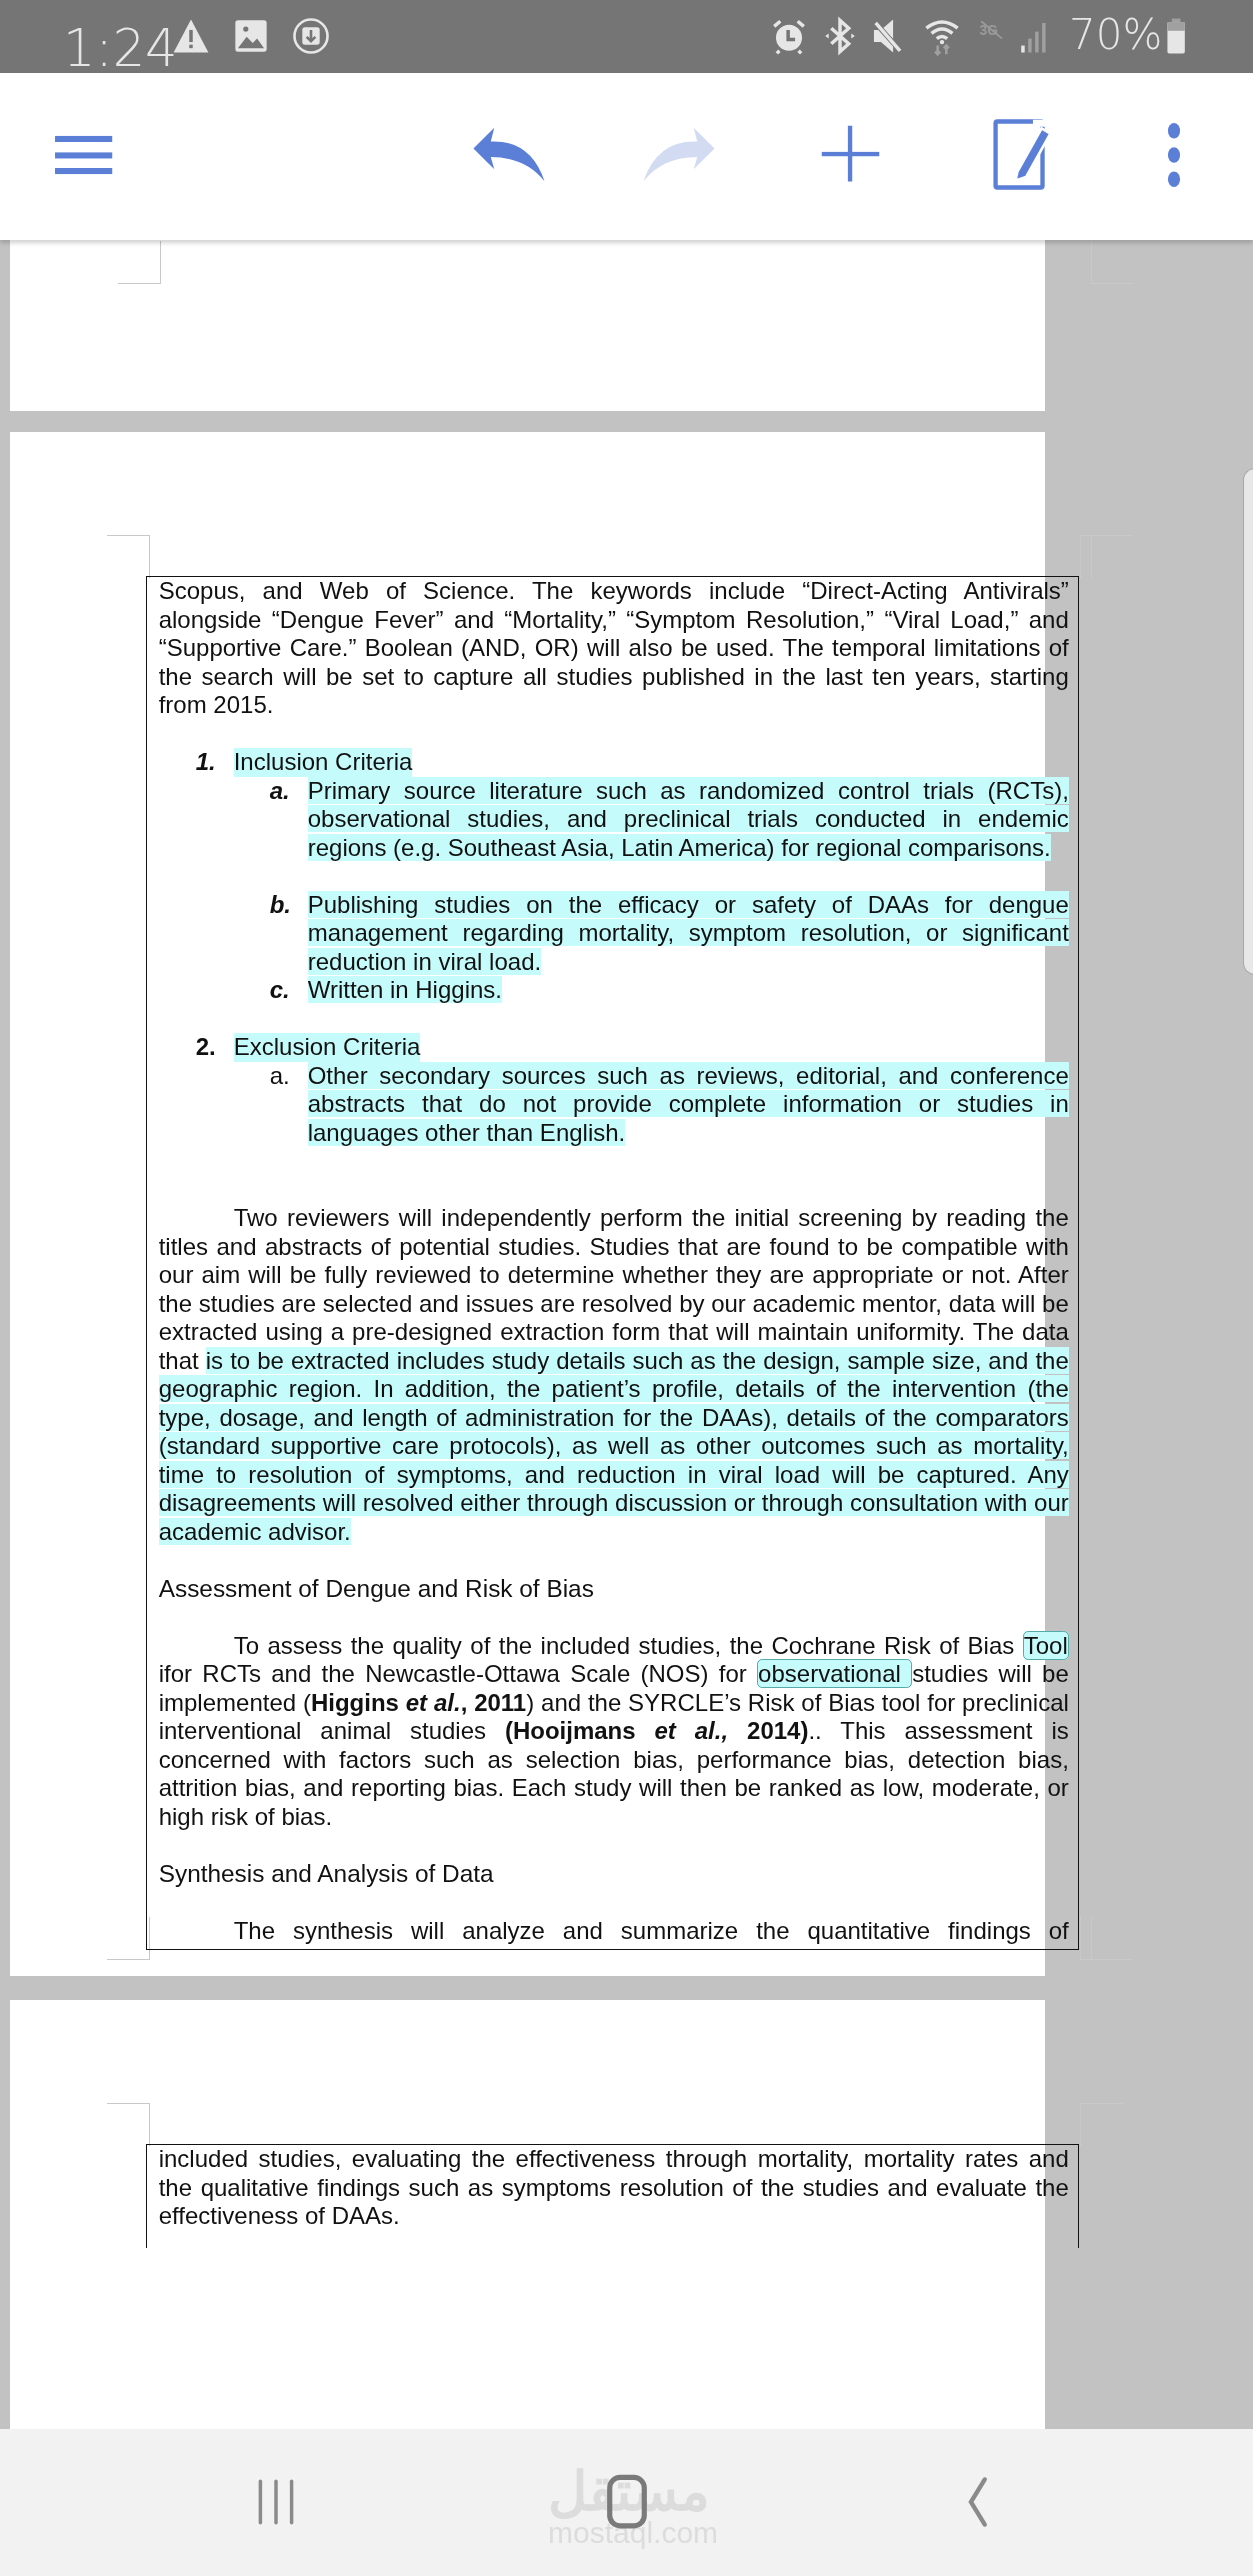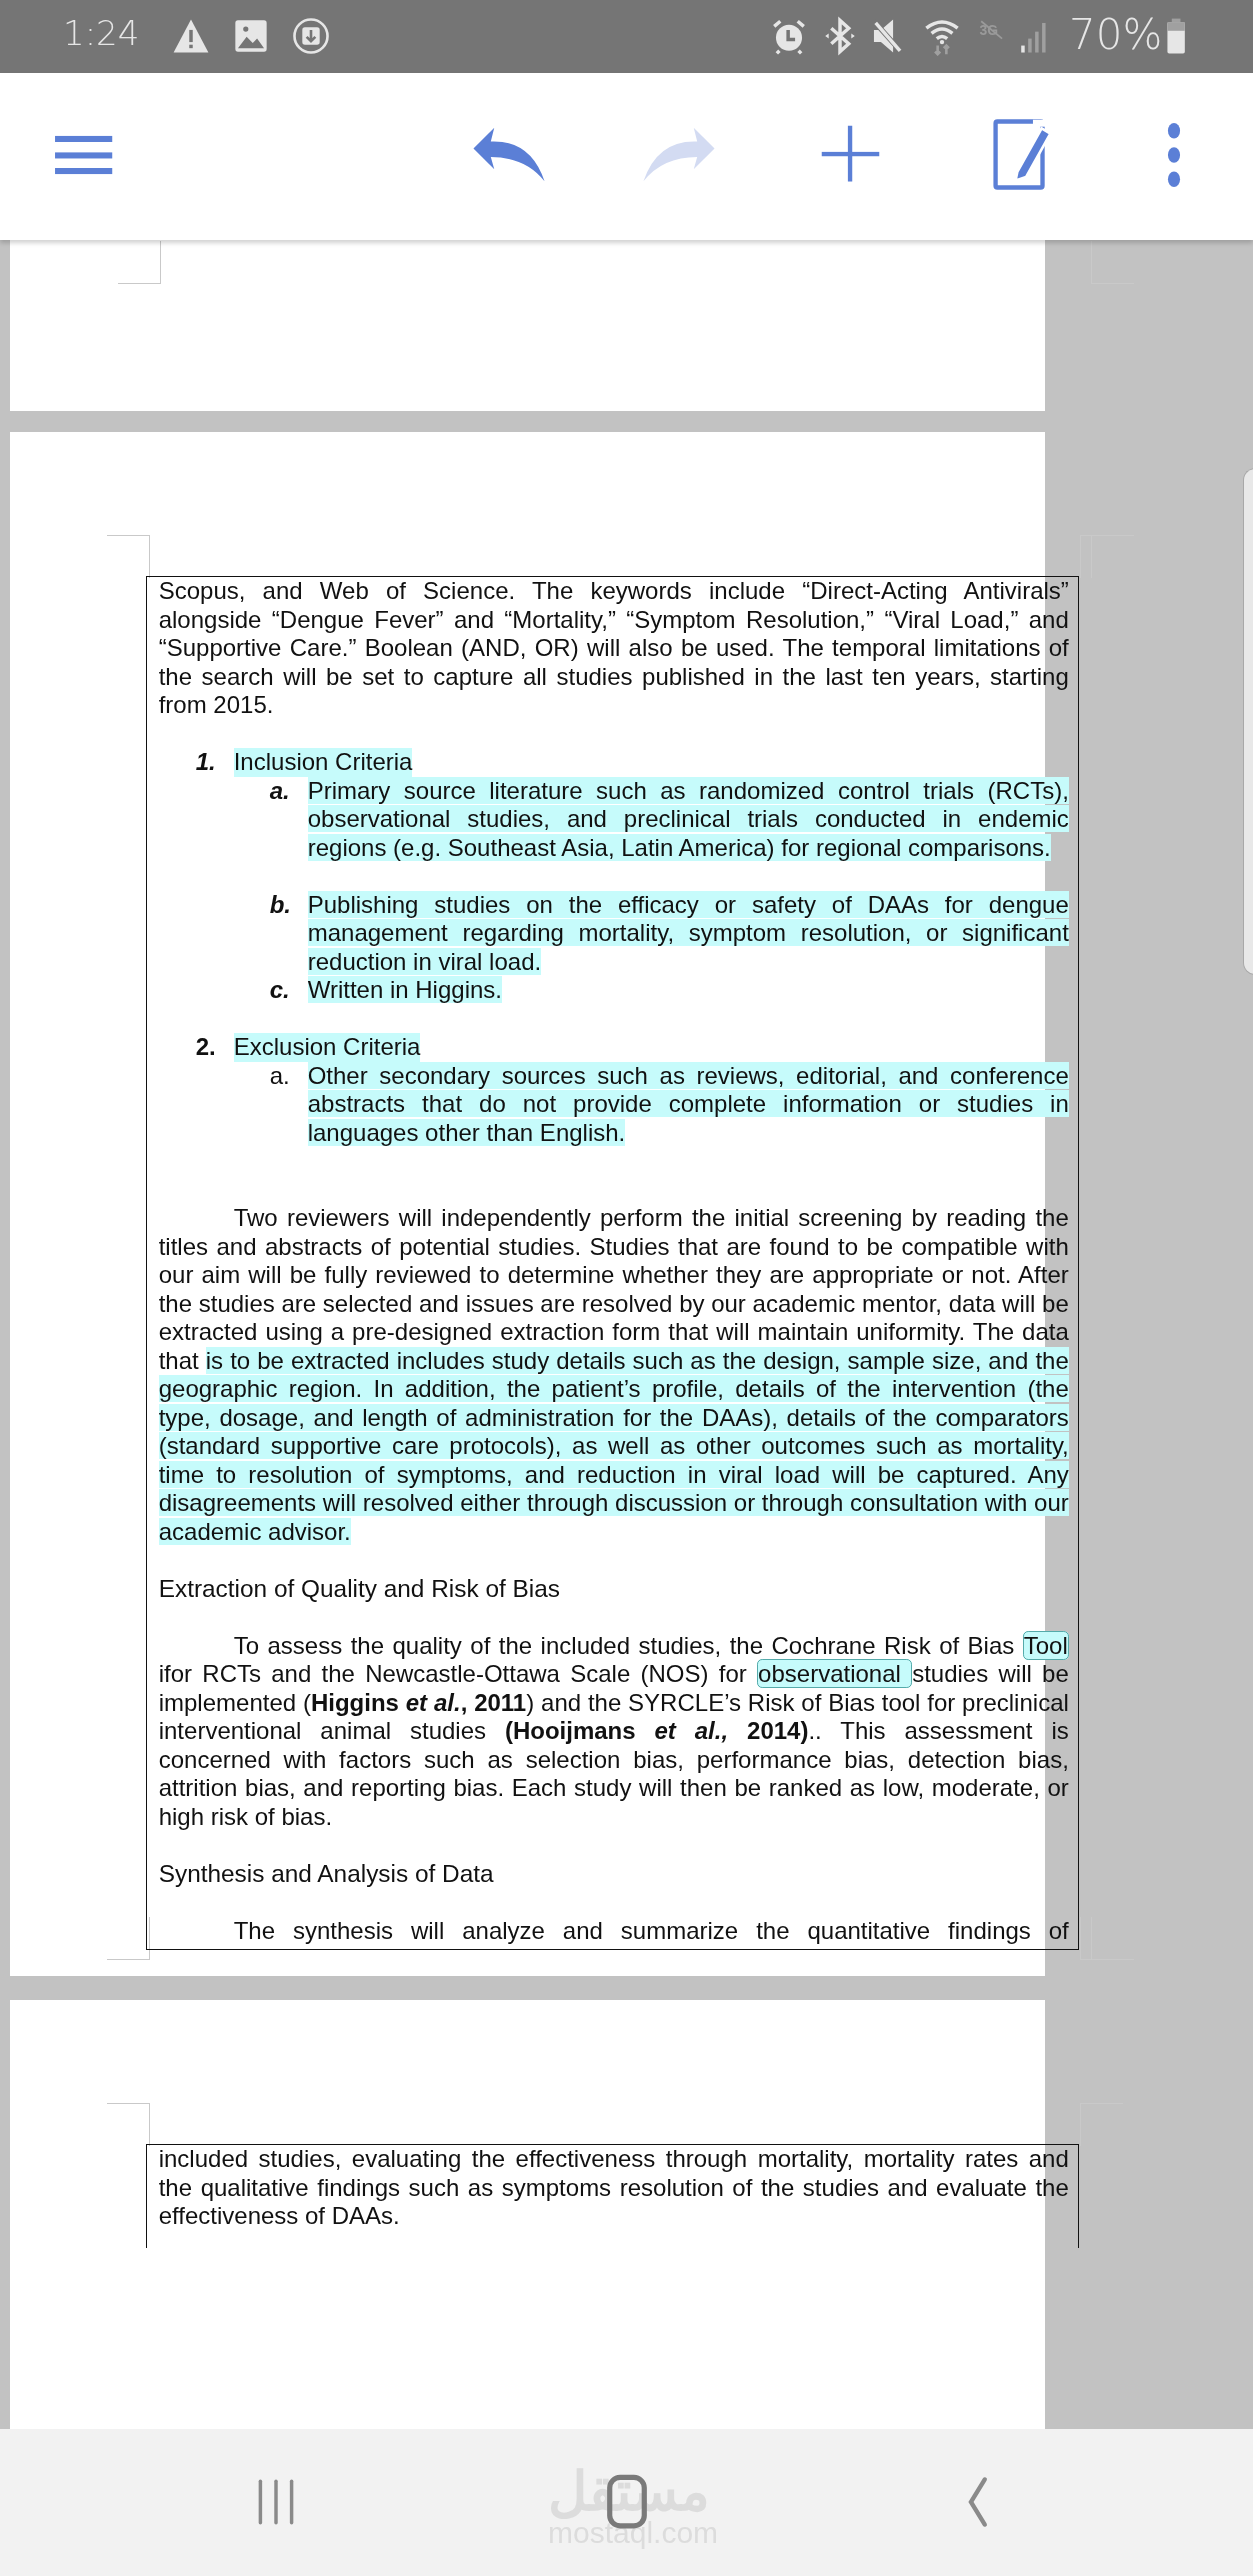--- a/index.html
+++ b/index.html
@@ -6,21 +6,21 @@
   body {
     width: 1253px; height: 2576px; overflow: hidden; position: relative;
     background: #c2c2c2;
     font-family: "Liberation Sans", sans-serif;
   }
   
   .statusbar {
     position: absolute; left: 0; top: 0; width: 1253px; height: 73px;
     background: #757575; color: #e6e6e6;
   }
-  .sb-time { position: absolute; left: 63px; top: 13px; font-size: 34px; letter-spacing: 0px; font-family: "DejaVu Sans", sans-serif; font-weight: 300; }
+  .sb-time { position: absolute; left: 63px; top: 19px; font-size: 51px; letter-spacing: 0px; font-family: "DejaVu Sans", sans-serif; font-weight: 300; }
   .sb-icon { position: absolute; top: 15.7px; width: 40px; height: 40px; }
   .sb-pct { position: absolute; left: 1069px; top: 10.4px; font-size: 42px; font-family: "DejaVu Sans", sans-serif; font-weight: 300; }
 
   
   .toolbar {
     position: absolute; left: 0; top: 73px; width: 1253px; height: 167px;
     background: #ffffff; box-shadow: 0 2.6px 4.4px rgba(0,0,0,0.18); z-index: 5;
   }
   .tb-btn { position: absolute; top: 44px; width: 78px; height: 78px; display: flex; align-items: center; justify-content: center; }
 
@@ -251,21 +251,21 @@
       <div class="lvl2">
         <span class="num plain">a.</span>
         <span class="body"><span class="hl">Other secondary sources such as reviews, editorial, and conference abstracts that do not provide complete information or studies in languages other than English.</span></span>
       </div>
       <div class="gap"></div>
 
       <div class="gap"></div>
       <p class="indent"><span>Two reviewers will independently perform the initial screening by reading the titles and abstracts of potential studies. Studies that are found to be compatible with our aim will be fully reviewed to determine whether they are appropriate or not. After the studies are selected and issues are resolved by our academic mentor, data will be extracted using a pre-designed extraction form that will maintain uniformity. The data that </span><span class="hl">is to be extracted includes study details such as the design, sample size, and the geographic region. In addition, the patient’s profile, details of the intervention (the type, dosage, and length of administration for the DAAs), details of the comparators (standard supportive care protocols), as well as other outcomes such as mortality, time to resolution of symptoms, and reduction in viral load will be captured. Any disagreements will resolved either through discussion or through consultation with our academic advisor.</span></p>
       <div class="gap"></div>
 
-      <p class="heading">Extraction of Quality and Risk of Bias</p>
+      <p class="heading">Assessment of Dengue and Risk of Bias</p>
       <div class="gap"></div>
       <p class="indent"><span>To assess the quality of the included studies, the Cochrane Risk of Bias </span><span class="mark">Tool </span><span>ifor RCTs and the Newcastle-Ottawa Scale (NOS) for </span><span class="mark">observational </span><span>studies will be implemented (</span><b>Higgins </b><b><i>et al.</i></b><b>, 2011</b><span>) and the SYRCLE’s Risk of Bias tool for preclinical  interventional animal studies </span><b>(Hooijmans </b><b><i>et al.,</i></b><b> 2014)</b><span>.. This assessment is concerned with factors such as selection bias, performance bias, detection bias, attrition bias, and reporting bias. Each study will then be ranked as low, moderate, or high risk of bias.</span></p>
       <div class="gap"></div>
 
       <p class="heading">Synthesis and Analysis of Data</p>
       <div class="gap"></div>
       <p class="indent" style="text-align-last: justify;">The synthesis will analyze and summarize the quantitative findings of</p>
     </div>
   </div>
 

